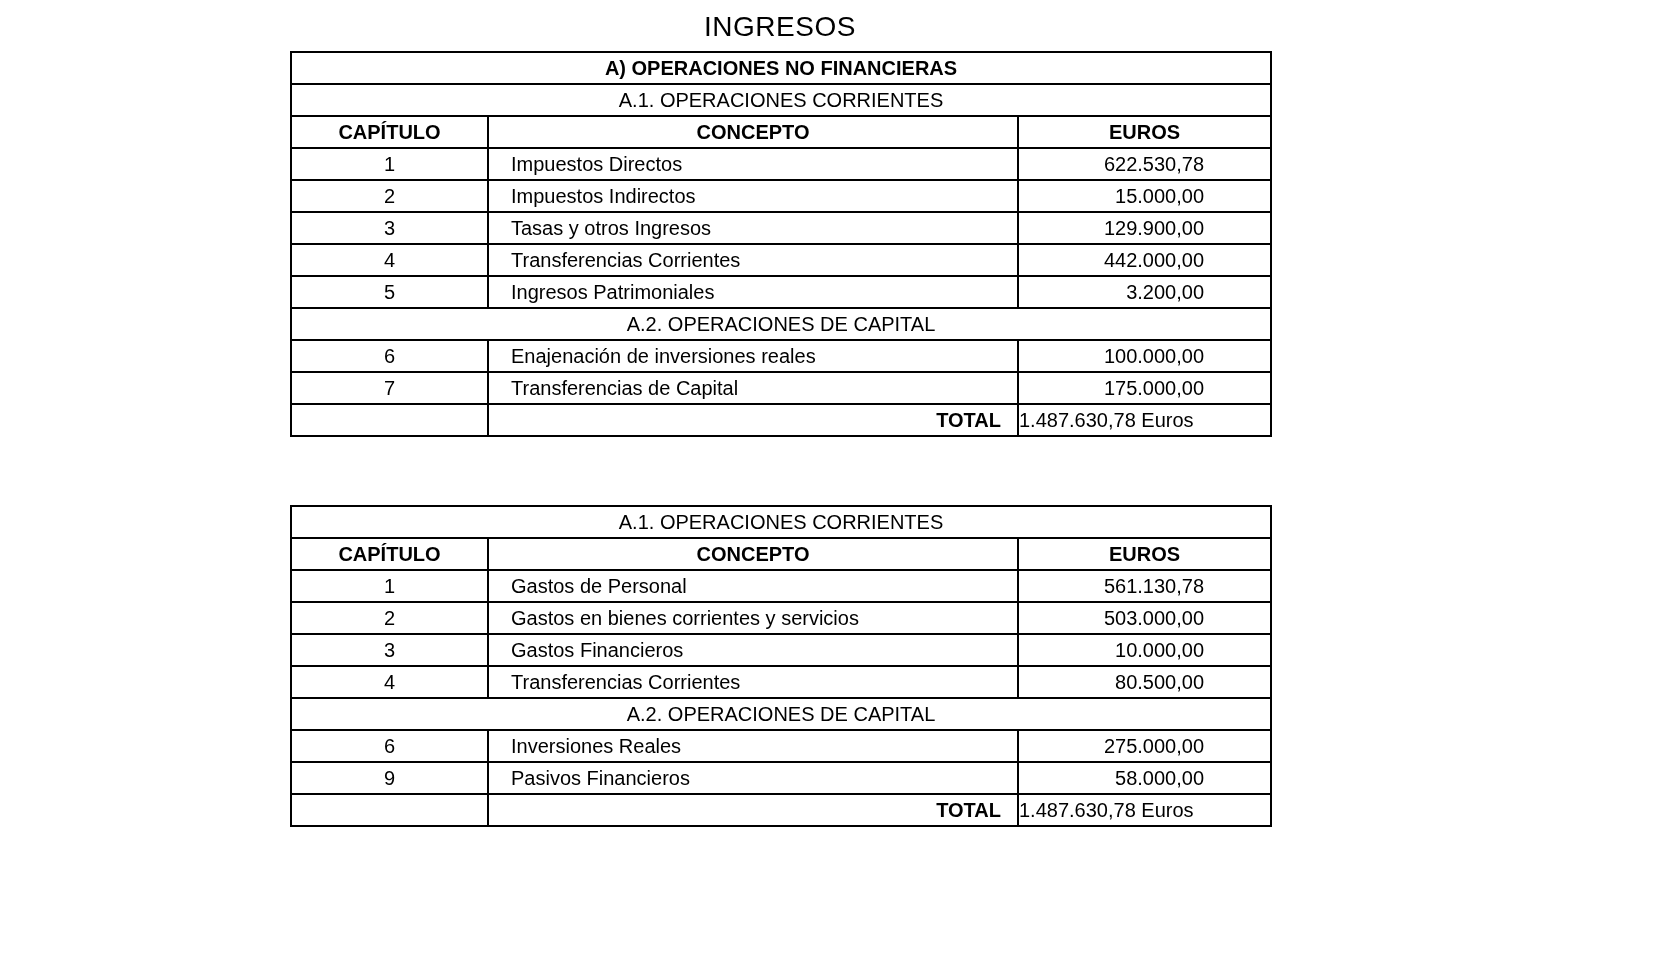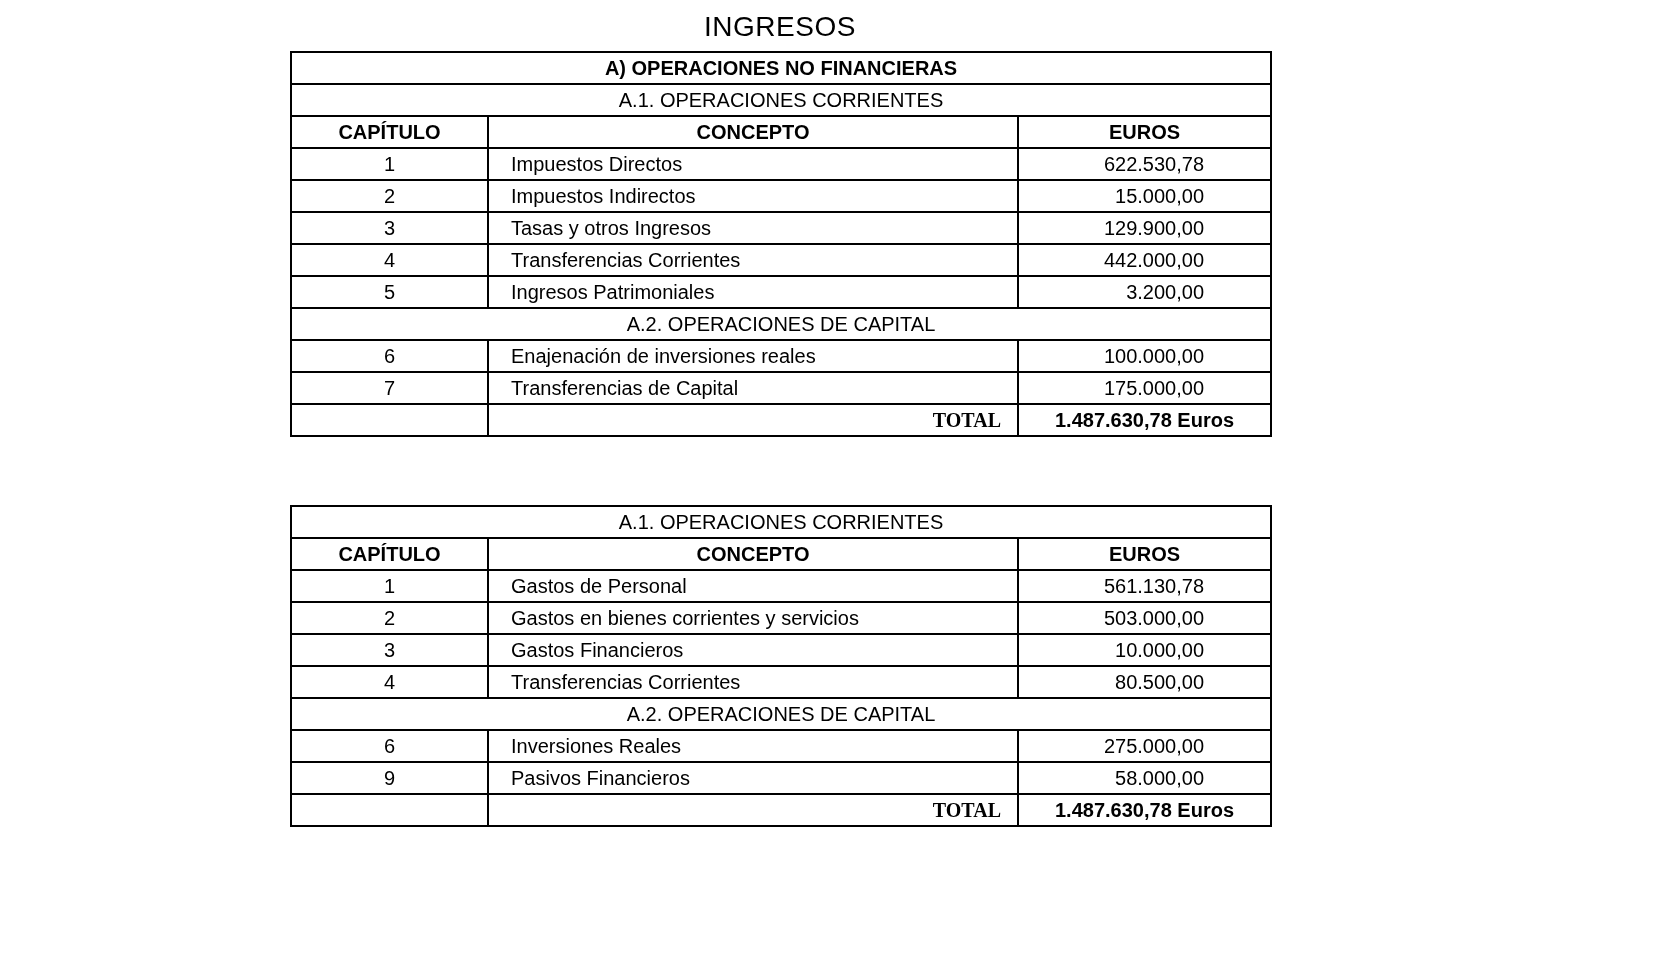--- a/index.html
+++ b/index.html
@@ -43,22 +43,22 @@
   }
   col.c-cap { width: 197px; }
   col.c-con { width: 530px; }
   col.c-eur { width: 253px; }
   td.section { text-align: center; }
   td.bold { font-weight: 700; }
   td.colhead { text-align: center; font-weight: 700; }
   td.cap { text-align: center; }
   td.con { text-align: left; padding-left: 22px; }
   td.eur { text-align: right; padding-right: 66px; }
-  td.total-label { text-align: right; padding-right: 16px; font-weight: 700; font-family: Liberation Serif, serif; }
-  td.total-value { text-align: center; font-weight: 700; }
+  td.total-label { text-align: right; padding-right: 16px; font-weight: 700; }
+  td.total-value { font-weight: 400; }
   .gap { height: 56px; }
 </style>
 </head>
 <body>
 
 <div class="doc">
 
   <div class="doc-title">INGRESOS</div>
 
   <table class="budget-table">

